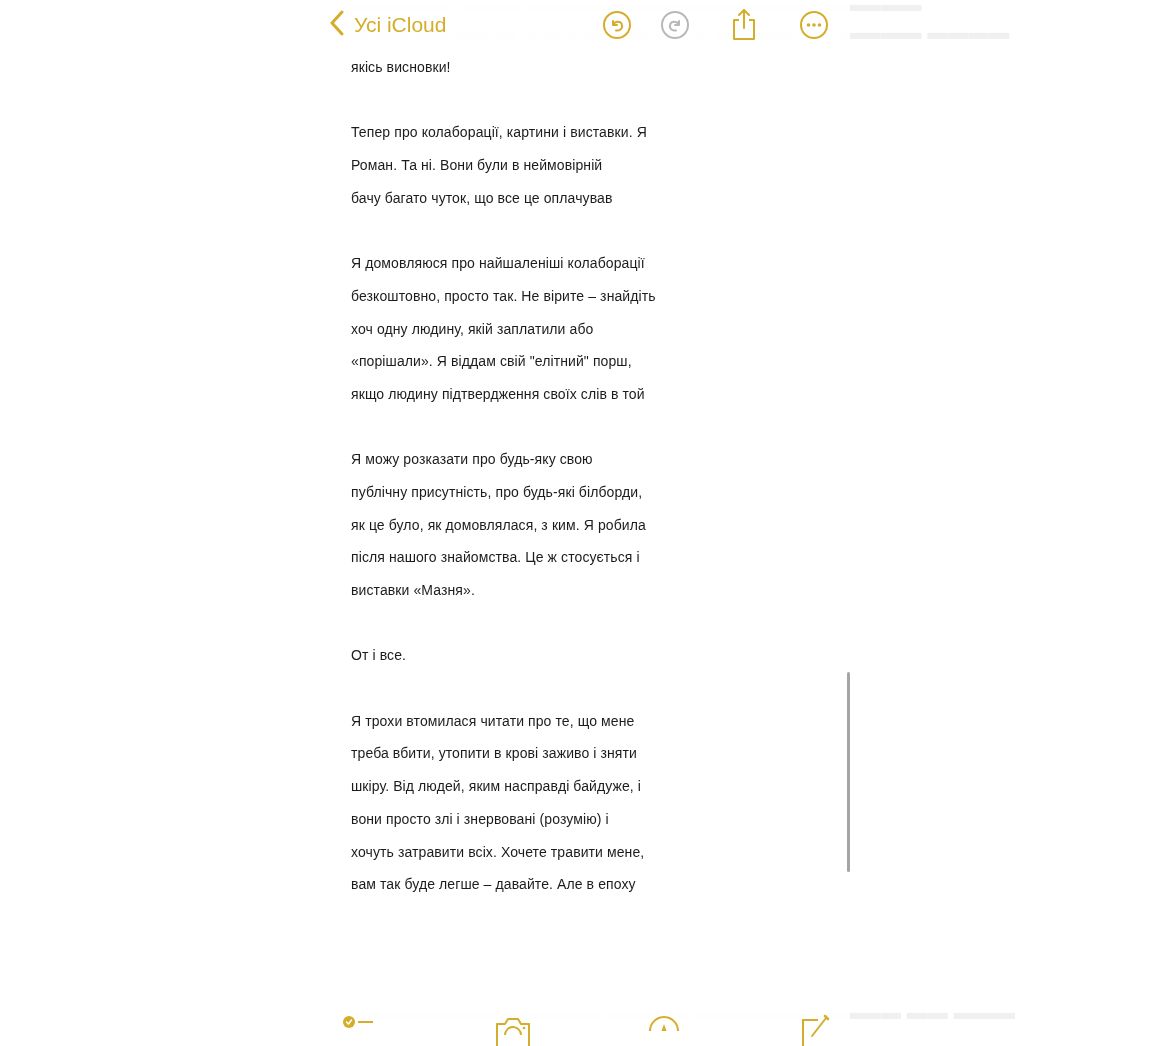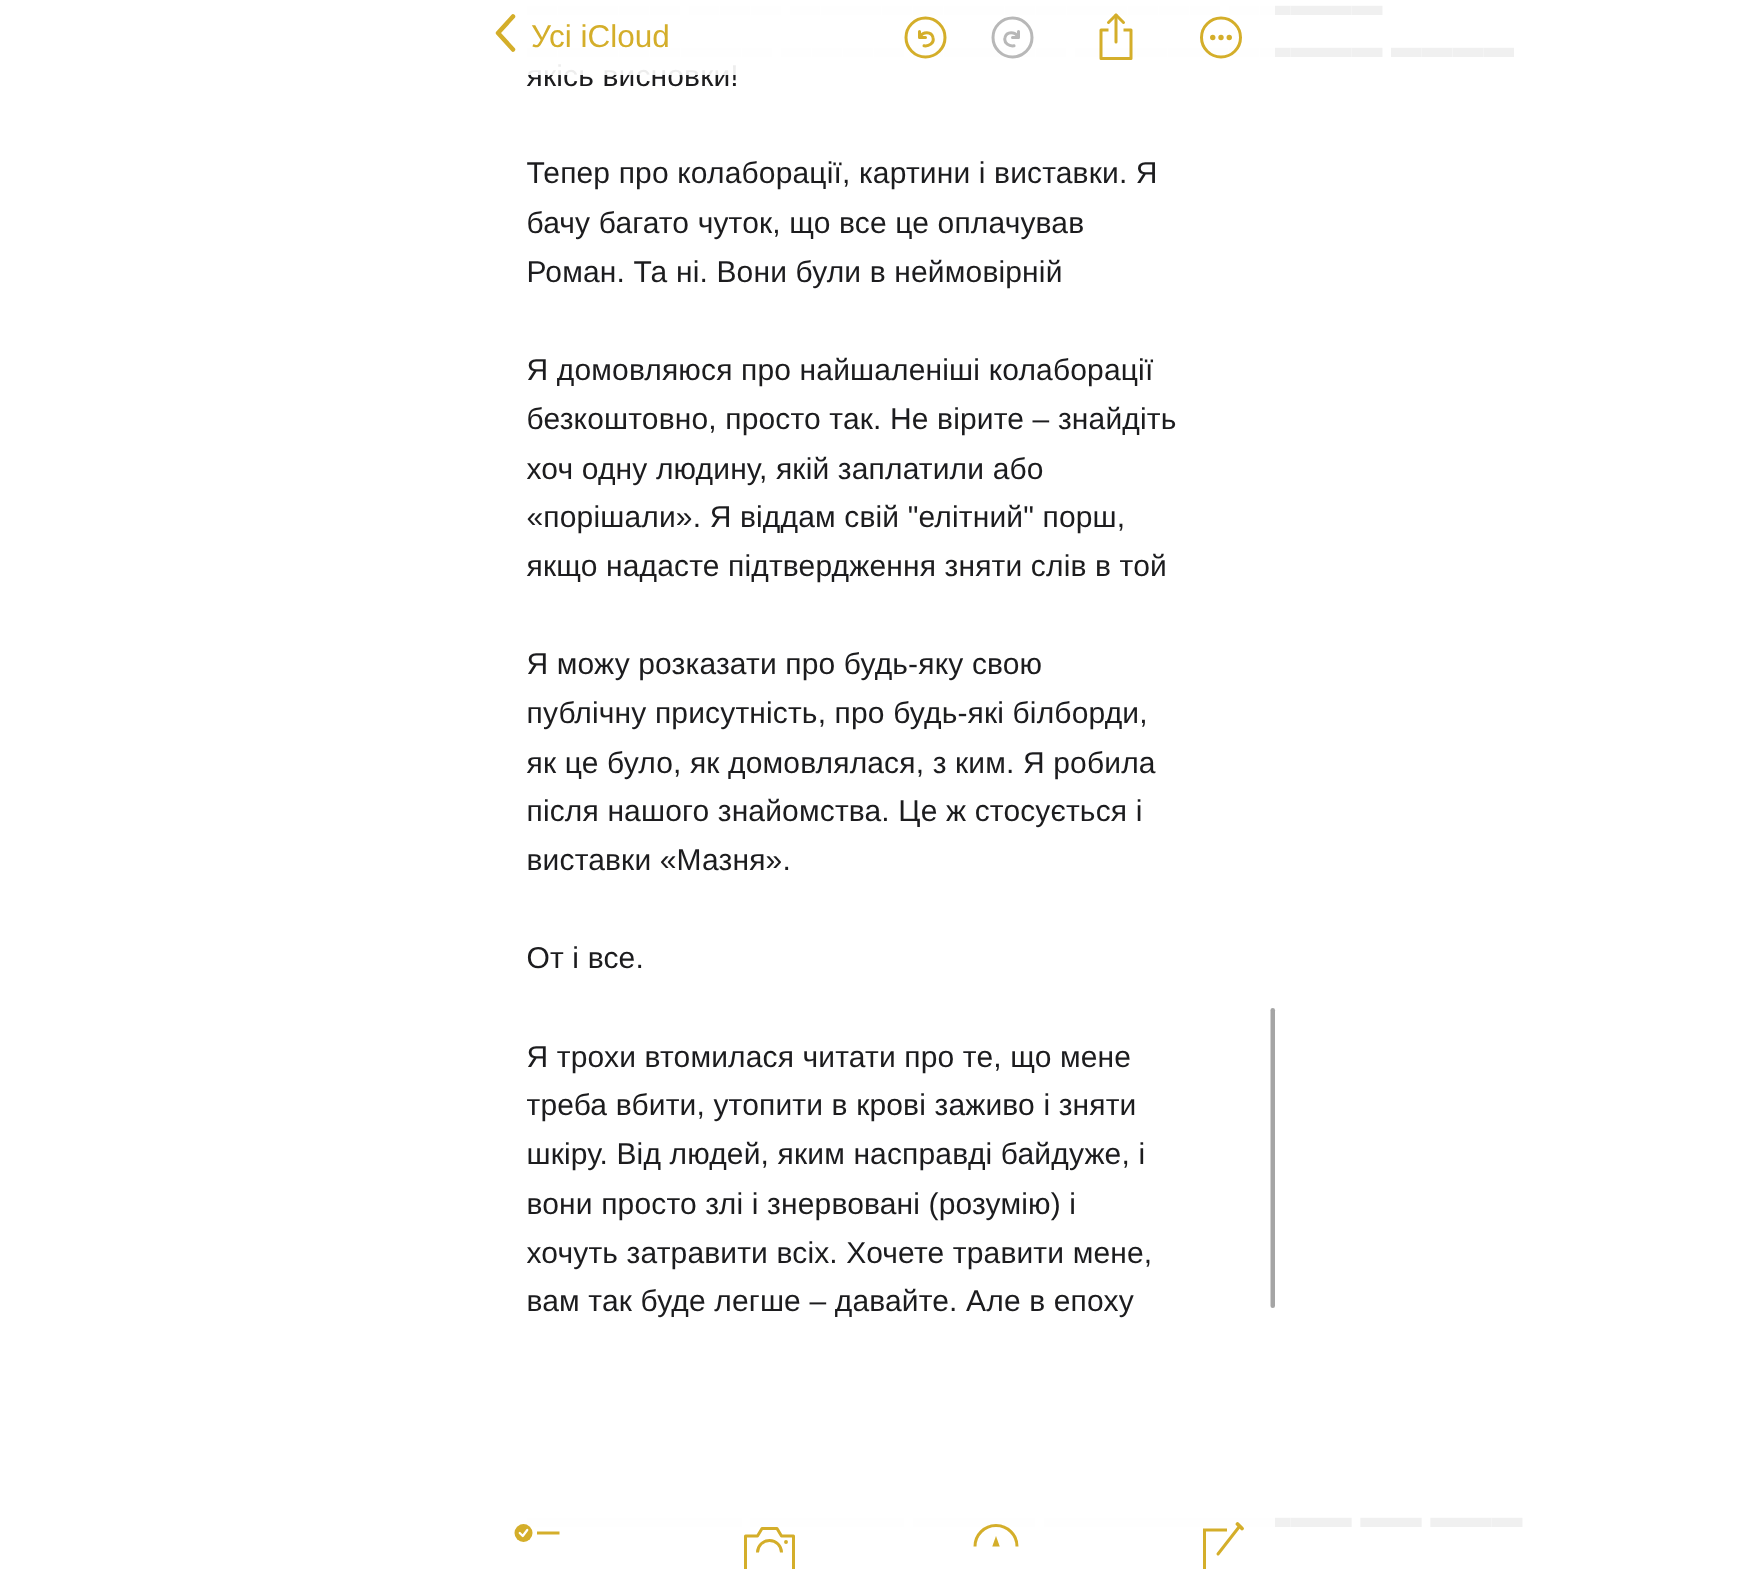--- a/index.html
+++ b/index.html
@@ -11,23 +11,23 @@
       width: 1170px;
       height: 1046px;
       position: relative;
       overflow: hidden;
       font-family: "Liberation Sans", "DejaVu Sans", sans-serif;
       color: #1c1c1e;
     }
     .note-body {
       position: absolute;
       left: 351px;
-      top: 35px;
+      top: 51px;
       width: 480px;
-      font-size: 20px;
+      font-size: 14px;
       line-height: 32.7px;
       letter-spacing: 0.1px;
     }
     .note-body .line {
       white-space: nowrap;
       height: 32.7px;
     }
     .note-body .blank {
       height: 32.7px;
     }
@@ -96,30 +96,30 @@
 <div class="ghost-line" style="top:20px;">▬▬▬▬▬▬▬▬ ▬▬▬▬ ▬▬▬▬▬ ▬▬▬▬▬▬▬▬▬▬ ▬▬▬▬</div>
 <div class="ghost-line" style="top:1000px;">▬▬▬▬▬▬▬ ▬▬▬▬▬ ▬▬▬▬ ▬▬▬▬▬▬▬▬▬▬ ▬▬ ▬▬▬</div>
 
 <div class="note-body" id="note-body">
     <div class="paragraph">
       <div class="line">якісь висновки!</div>
     </div>
     <div class="blank"></div>
     <div class="paragraph">
       <div class="line">Тепер про колаборації, картини і виставки. Я</div>
+      <div class="line">Роман. Та ні. Вони були в неймовірній</div>
       <div class="line">бачу багато чуток, що все це оплачував</div>
-      <div class="line">Роман. Та ні. Вони були в неймовірній</div>
     </div>
     <div class="blank"></div>
     <div class="paragraph">
       <div class="line">Я домовляюся про найшаленіші колаборації</div>
       <div class="line">безкоштовно, просто так. Не вірите – знайдіть</div>
       <div class="line">хоч одну людину, якій заплатили або</div>
       <div class="line">«порішали». Я віддам свій "елітний" порш,</div>
-      <div class="line">якщо надасте підтвердження зняти слів в той</div>
+      <div class="line">якщо людину підтвердження своїх слів в той</div>
     </div>
     <div class="blank"></div>
     <div class="paragraph">
       <div class="line">Я можу розказати про будь-яку свою</div>
       <div class="line">публічну присутність, про будь-які білборди,</div>
       <div class="line">як це було, як домовлялася, з ким. Я робила</div>
       <div class="line">після нашого знайомства. Це ж стосується і</div>
       <div class="line">виставки «Мазня».</div>
     </div>
     <div class="blank"></div>

